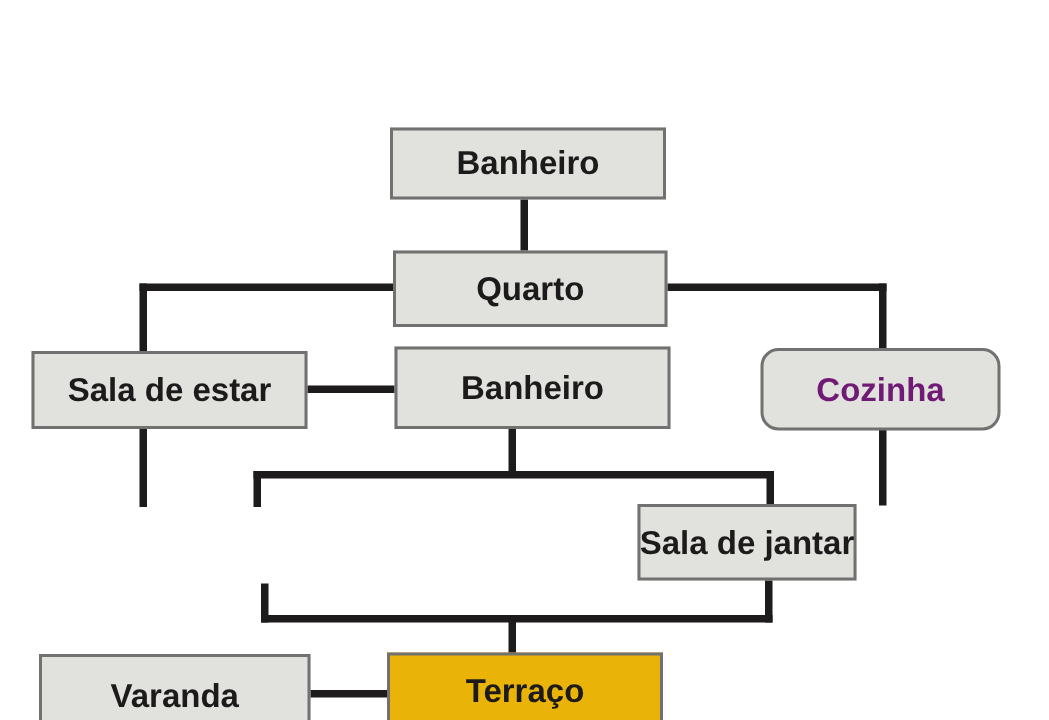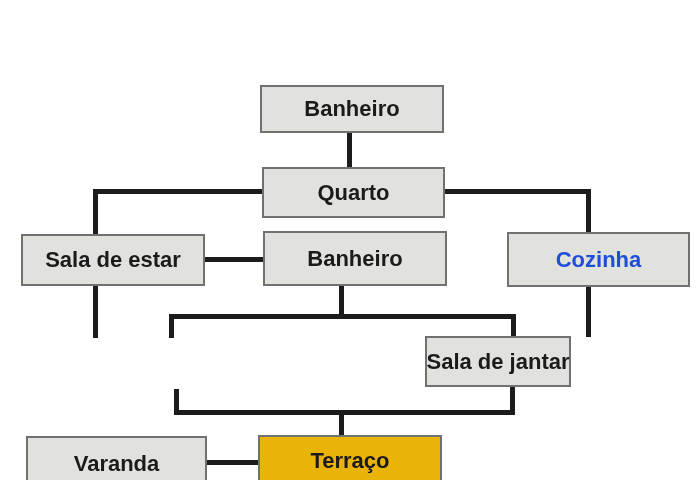--- a/index.html
+++ b/index.html
@@ -68,21 +68,21 @@
     </div>
     <div class="room-box" style="left: 262px; top: 122px; width: 183px; height: 51px; background: rgb(225, 225, 222); border-color: rgb(113, 113, 113); color: rgb(28, 26, 26);">
       <span>Quarto</span>
     </div>
     <div class="room-box" style="left: 21px; top: 189px; width: 184px; height: 52px; background: rgb(225, 225, 222); border-color: rgb(113, 113, 113); color: rgb(28, 26, 26);">
       <span>Sala de estar</span>
     </div>
     <div class="room-box" style="left: 263px; top: 186px; width: 184px; height: 55px; background: rgb(225, 225, 222); border-color: rgb(113, 113, 113); color: rgb(28, 26, 26);">
       <span>Banheiro</span>
     </div>
-    <div class="room-box" style="left: 507px; top: 187px; width: 183px; height: 55px; background: rgb(225, 225, 222); border-color: rgb(113, 113, 113); color: #1d4ed8;">
+    <div class="room-box" style="left: 507px; top: 187px; width: 160px; height: 55px; background: rgb(225, 225, 222); border-color: rgb(113, 113, 113); color: #701a75; border-radius: 12px;">
       <span>Cozinha</span>
     </div>
     <div class="room-box" style="left: 425px; top: 291px; width: 146px; height: 51px; background: rgb(225, 225, 222); border-color: rgb(113, 113, 113); color: rgb(28, 26, 26);">
       <span>Sala de jantar</span>
     </div>
     <div class="room-box" style="left: 26px; top: 391px; width: 181px; height: 56px; background: rgb(225, 225, 222); border-color: rgb(113, 113, 113); color: rgb(28, 26, 26);">
       <span>Varanda</span>
     </div>
     <div class="room-box" style="left: 258px; top: 390px; width: 184px; height: 52px; background: #eab308; border-color: rgb(113, 113, 113); color: rgb(28, 26, 26);">
       <span>Terraço</span>

